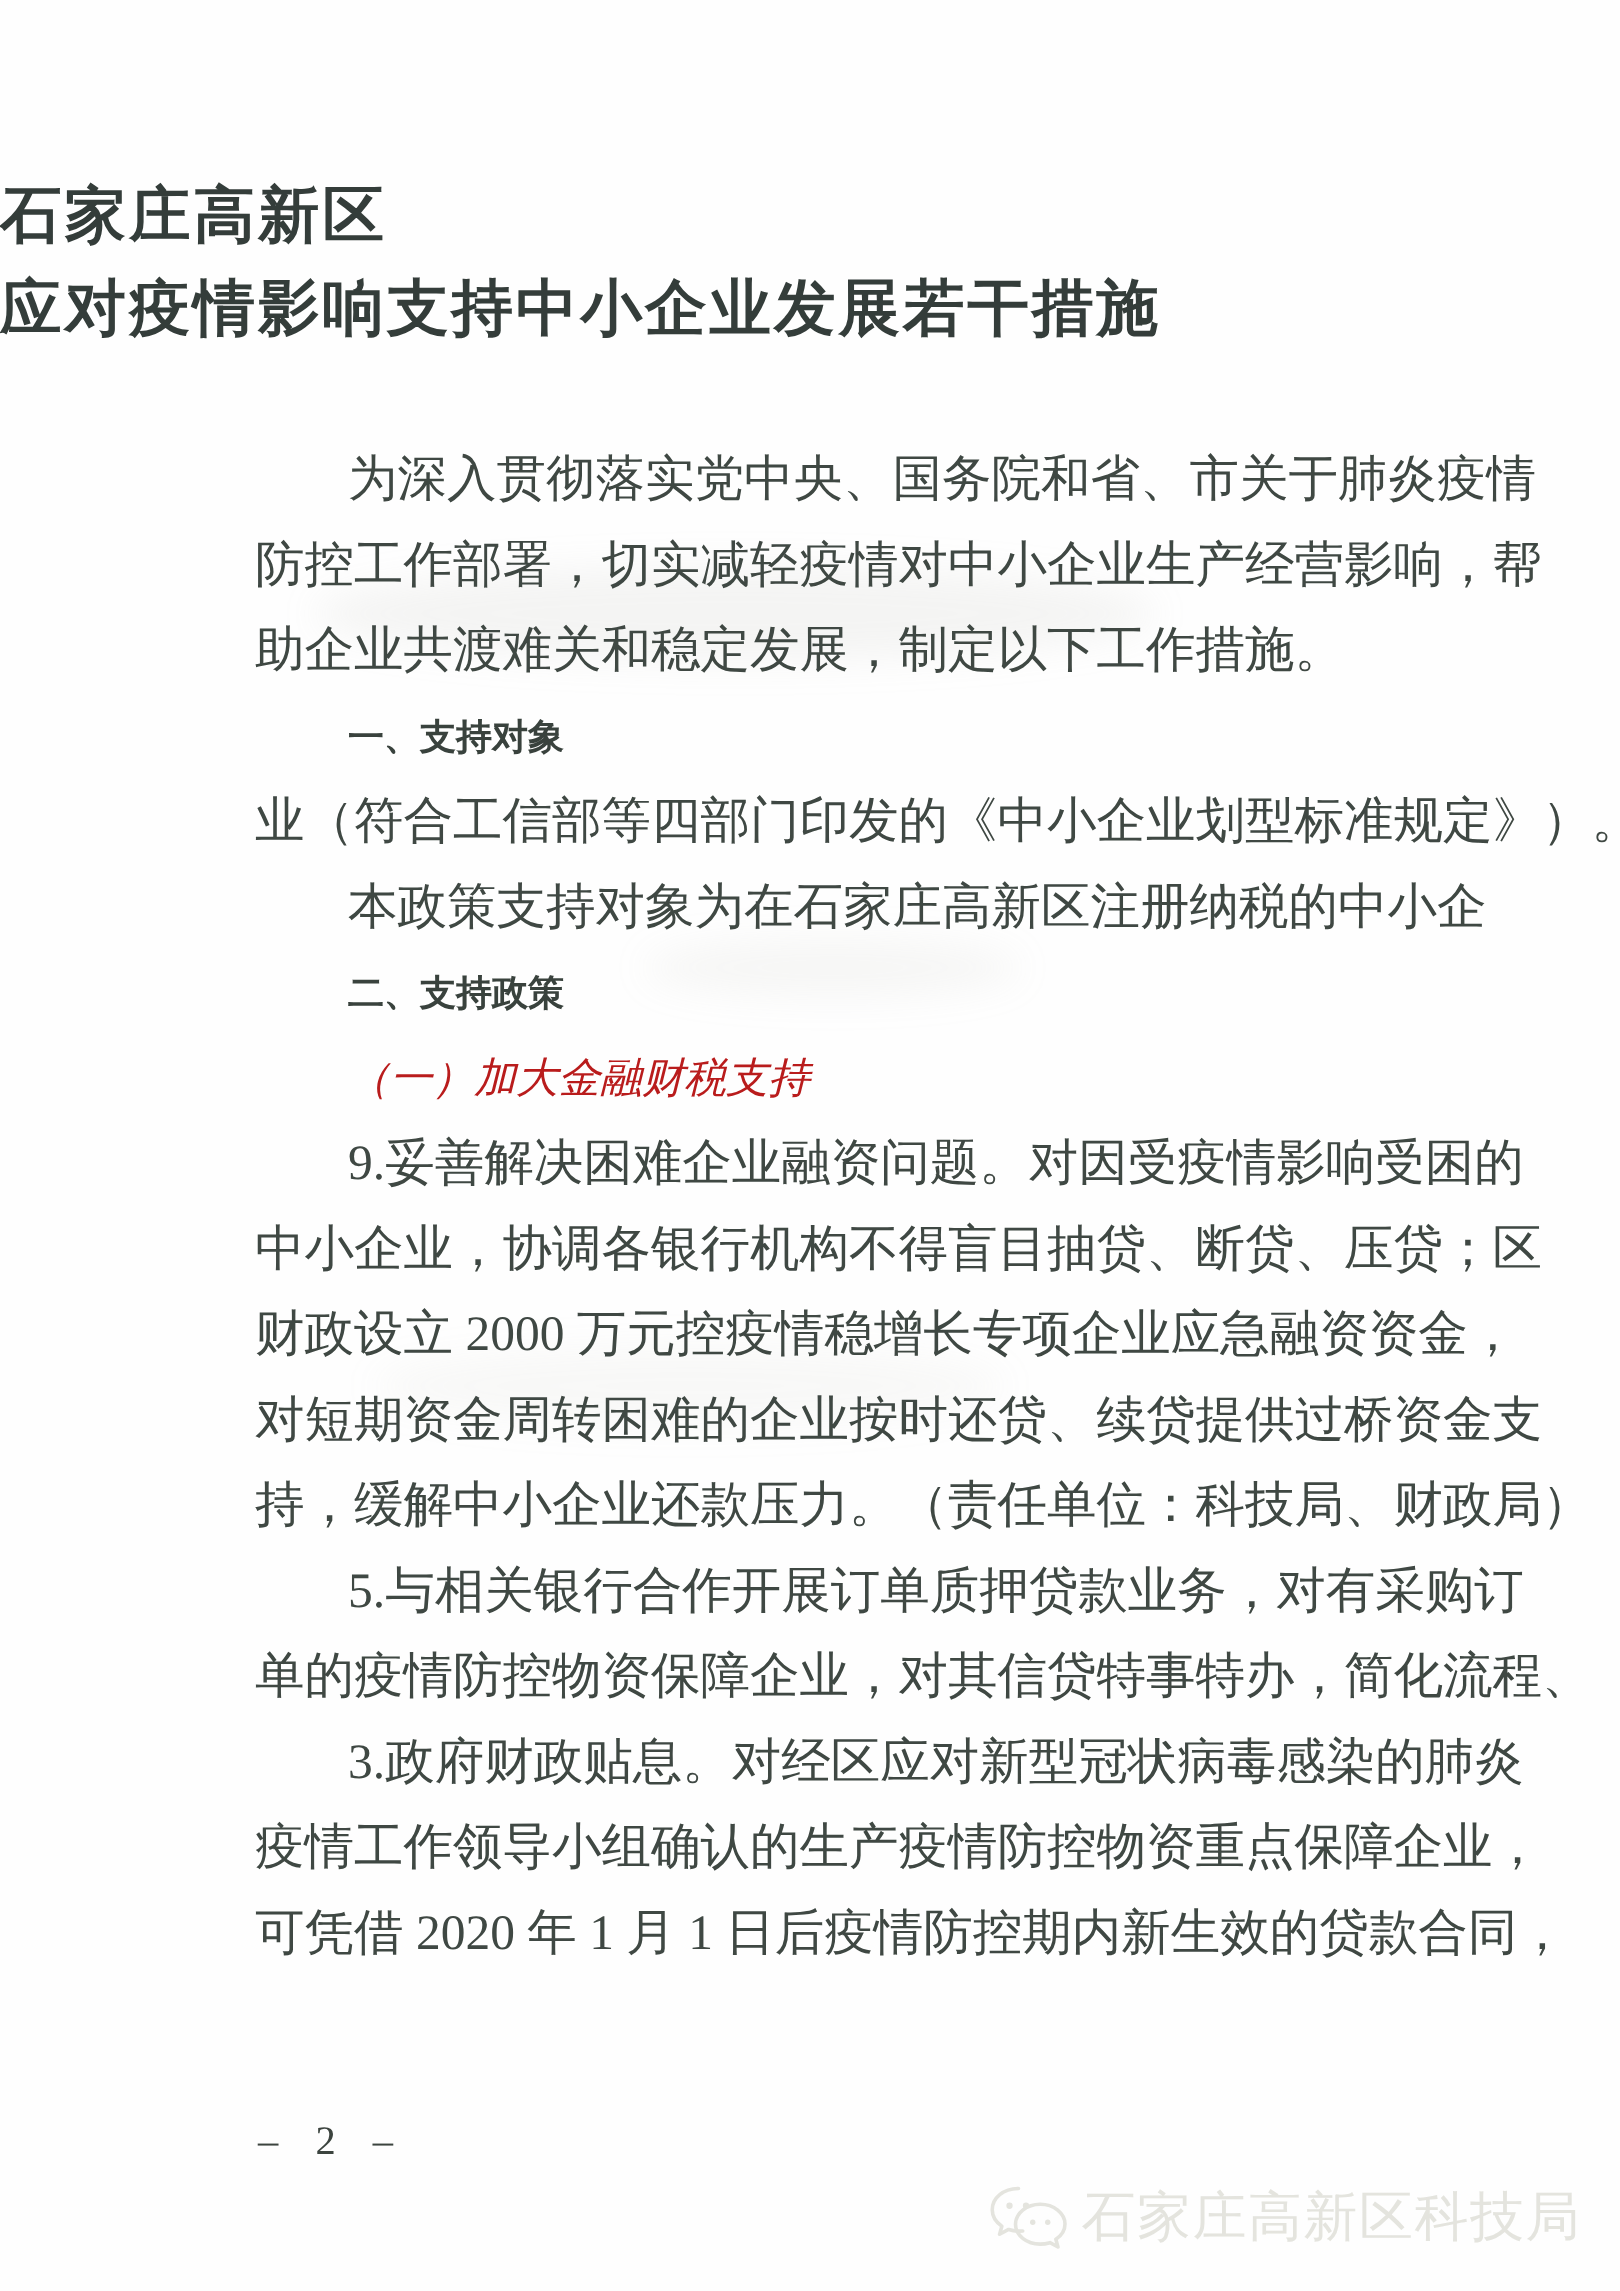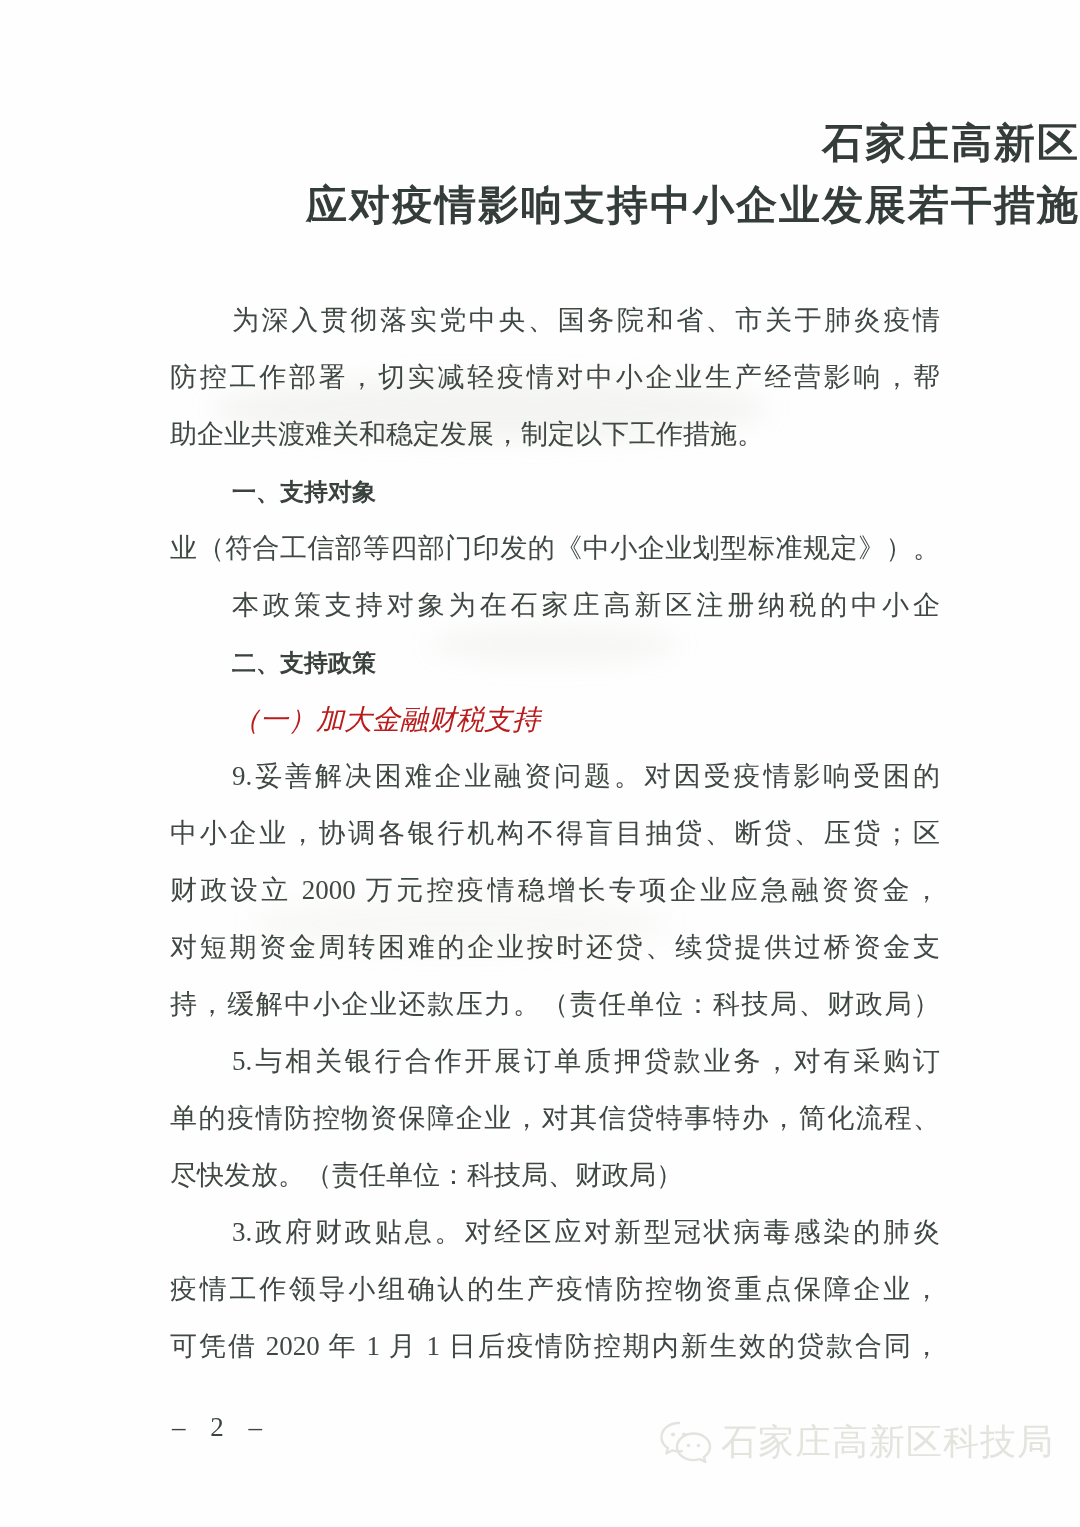--- a/index.html
+++ b/index.html
@@ -16,39 +16,39 @@
   .artifact { position: absolute; border-radius: 50%; filter: blur(12px); pointer-events: none; }
   .a1 { left: 210px; top: 378px; width: 560px; height: 62px; background: rgba(176,176,168,0.13); }
   .a2 { left: 430px; top: 626px; width: 250px; height: 38px; background: rgba(176,176,168,0.10); }
   .a3 { left: 250px; top: 898px; width: 420px; height: 52px; background: rgba(176,176,168,0.08); }
 
   .doc-title {
     position: absolute;
     top: 112px;
     left: 0;
     width: 100%;
-    text-align: right;
+    text-align: left;
     color: #343d3a;
     font-weight: bold;
   }
   .doc-title .t-line {
     font-size: 41px;
     line-height: 62px;
     letter-spacing: 2px;
   }
 
   .doc-body {
     position: absolute;
     left: 170px;
     top: 292px;
     width: 770px;
     color: #3f4843;
   }
   .line {
-    font-size: 27px;
+    font-size: 33px;
     line-height: 57px;
     white-space: nowrap;
     text-align: justify;
     text-align-last: justify;
     font-family: "Liberation Serif", serif;
   }
   .line.short { text-align-last: left; }
   .line.ind { text-indent: 62px; }
   .line.h1 {
     font-weight: bold;
@@ -66,21 +66,21 @@
     position: absolute;
     left: 172px;
     top: 1412px;
     font-size: 27px;
     letter-spacing: 9px;
     color: #3c443f;
   }
 
   .watermark {
     position: absolute;
-    top: 1418px;
+    top: 1454px;
     right: 26px;
     display: flex;
     align-items: center;
     gap: 7px;
     color: #e4e4de;
   }
   .watermark .wtext {
     font-size: 36px;
     letter-spacing: 1px;
     font-family: "Liberation Sans", sans-serif;
@@ -110,21 +110,20 @@
       <div class="line para ind">本政策支持对象为在石家庄高新区注册纳税的中小企</div>
       <div class="line h1 ind short">二、支持政策</div>
       <div class="line h2 ind short">（一）加大金融财税支持</div>
       <div class="line para ind">9.妥善解决困难企业融资问题。对因受疫情影响受困的</div>
       <div class="line para">中小企业，协调各银行机构不得盲目抽贷、断贷、压贷；区</div>
       <div class="line para">财政设立 2000 万元控疫情稳增长专项企业应急融资资金，</div>
       <div class="line para">对短期资金周转困难的企业按时还贷、续贷提供过桥资金支</div>
       <div class="line para">持，缓解中小企业还款压力。（责任单位：科技局、财政局）</div>
       <div class="line para ind">5.与相关银行合作开展订单质押贷款业务，对有采购订</div>
       <div class="line para">单的疫情防控物资保障企业，对其信贷特事特办，简化流程、</div>
-      <div class="line para short">尽快发放。（责任单位：科技局、财政局）</div>
       <div class="line para ind">3.政府财政贴息。对经区应对新型冠状病毒感染的肺炎</div>
       <div class="line para">疫情工作领导小组确认的生产疫情防控物资重点保障企业，</div>
       <div class="line para">可凭借 2020 年 1 月 1 日后疫情防控期内新生效的贷款合同，</div>
     </div>
 
   <div class="footer-page">– 2 –</div>
 
   <div class="watermark">
     <span>
       <svg class="wicon" width="56" height="48" viewBox="0 0 56 48" xmlns="http://www.w3.org/2000/svg">

